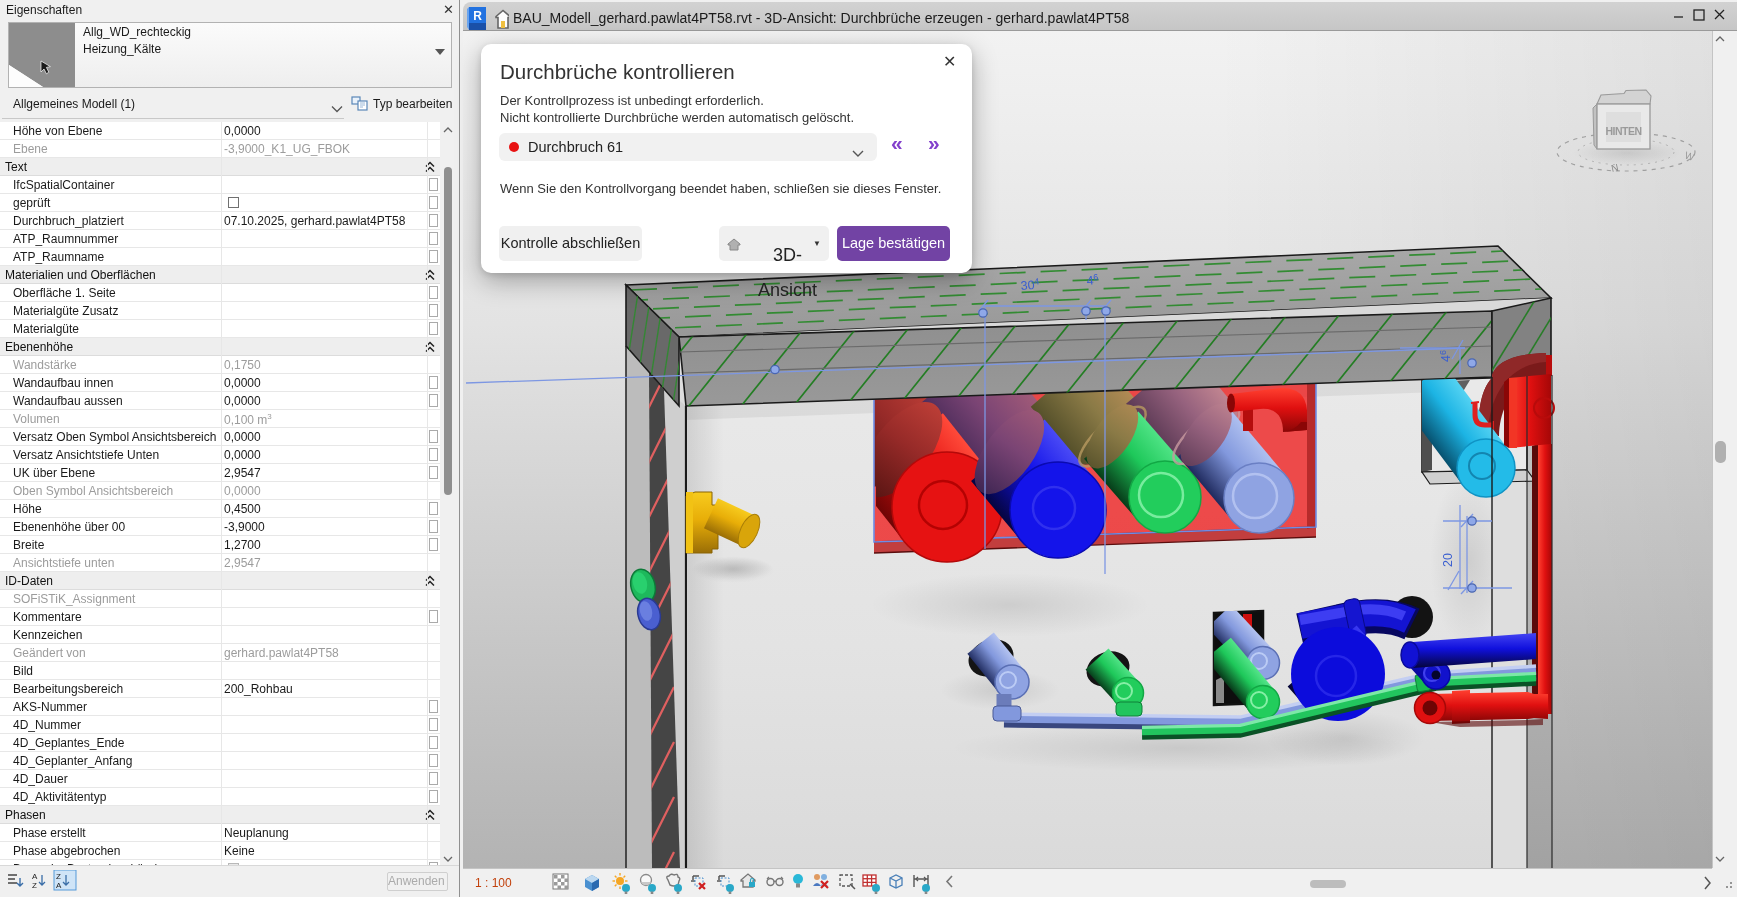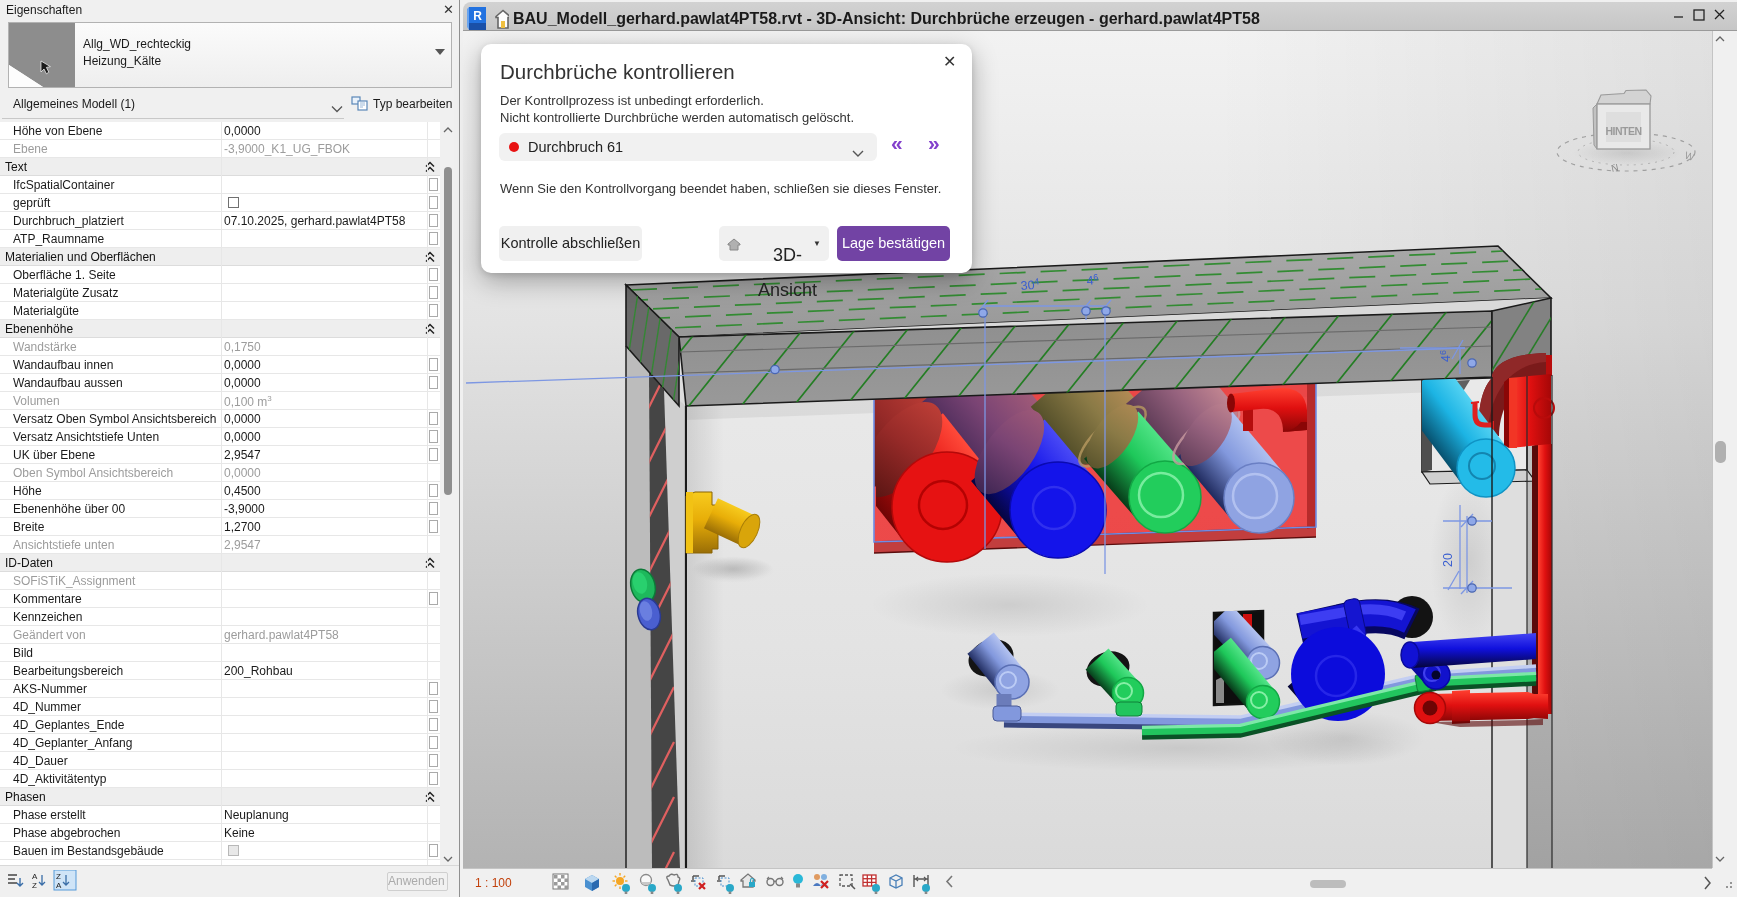--- a/index.html
+++ b/index.html
@@ -4,21 +4,21 @@
 html,body{width:1737px;height:897px;overflow:hidden;background:#f0f0f0;
  font-family:"Liberation Sans",sans-serif;-webkit-font-smoothing:antialiased}
 #root{position:absolute;left:0;top:0;width:1737px;height:897px}
 
 #panel{position:absolute;left:0;top:0;width:460px;height:897px;background:#f0f0f0}
 #ptitle{position:absolute;left:6px;top:3px;font-size:12px;color:#1a1a1a}
 #pclose{position:absolute;left:443px;top:2px;font-size:13px;color:#333}
 #typesel{position:absolute;left:8px;top:22px;width:444px;height:66px;background:linear-gradient(#fbfbfb,#eee);
  border:1px solid #b2b2b2}
 #thumb{position:absolute;left:0px;top:0px;width:66px;height:64px;background:#fff;border-right:1px solid #c0c0c0}
-#tname{position:absolute;left:74px;top:13px;font-size:12px;color:#1a1a1a;line-height:17px}
+#tname{position:absolute;left:74px;top:1px;font-size:12px;color:#1a1a1a;line-height:17px}
 #tarrow{position:absolute;right:6px;top:26px;width:0;height:0;border-left:5px solid transparent;border-right:5px solid transparent;border-top:6px solid #555}
 #combo{position:absolute;left:0;top:88px;width:460px;height:34px}
 #combotext{position:absolute;left:13px;top:9px;font-size:12px;color:#1a1a1a}
 #combochev{position:absolute;left:331px;top:11px}
 #comboline{position:absolute;left:2px;top:30px;width:342px;border-top:1px solid #c8c8c8}
 #typbearb{position:absolute;left:351px;top:6px;width:110px;height:22px;font-size:12px;color:#1a1a1a;white-space:nowrap}
 #typbearb span{position:absolute;left:22px;top:3px}
 
 #grid{position:absolute;left:0;top:122px;width:440px;height:743px;overflow:hidden;background:#fff}
 .row{position:relative;height:18px;border-bottom:1px solid #e7e7e7;background:#fff}
@@ -40,21 +40,21 @@
 .sarr{position:absolute;left:1px;width:12px;color:#555}
 
 #pbottom{position:absolute;left:0;top:865px;width:460px;height:32px;background:#f0f0f0;border-top:1px solid #d8d8d8}
 #anwenden{position:absolute;left:387px;top:6px;width:61px;height:19px;background:#f1f1f1;border:1px solid #cfcfcf;
  border-radius:2px;font-size:12px;color:#ababab;line-height:17px}
 #pborder{position:absolute;left:459px;top:0;width:1px;height:897px;background:#909090}
 
 #win{position:absolute;left:463px;top:2px;width:1274px;height:895px;background:#f0f0f0}
 #tbar{position:absolute;left:0;top:0;width:1274px;height:29px;background:linear-gradient(#d2d2d2,#c6c6c6);
  border-bottom:1px solid #9a9a9a;border-top-left-radius:8px}
-#tbartext{position:absolute;left:50px;top:8px;font-size:16px;font-weight:bold;color:#1a1a1a}
+#tbartext{position:absolute;left:50px;top:8px;font-size:14px;font-weight:normal;color:#1a1a1a}
 #wbtns{position:absolute;right:5px;top:5px;width:60px;height:18px;color:#222}
 
 #vbar{position:absolute;left:0;top:866px;width:1249px;height:29px;background:#f0f0f0;border-top:1px solid #c4c4c4}
 #vscale{position:absolute;left:12px;top:7px;font-size:12px;color:#c2410c}
 #hthumb{position:absolute;left:847px;top:11px;width:36px;height:8px;background:#bdbdbd;border-radius:4px}
 
 #rscroll{position:absolute;left:1249px;top:29px;width:15px;height:837px;background:#f0f0f0;border-left:1px solid #c4c4c4}
 #rthumb{position:absolute;left:2px;top:410px;width:11px;height:22px;background:#b0b0b0;border-radius:5px}
 #corner{position:absolute;left:1234px;top:867px;width:40px;height:28px;color:#555}
 
@@ -714,20 +714,25 @@
           <span class="nm">geprüft</span>
           <span class="ck"></span>
           <span class="bx"></span>
         </div>
 <div class="row">
           <span class="nm">Durchbruch_platziert</span>
           <span class="vl">07.10.2025, gerhard.pawlat4PT58</span>
           <span class="bx"></span>
         </div>
 <div class="row">
+          <span class="nm">ATP_Raumnummer</span>
+          <span class="vl"></span>
+          <span class="bx"></span>
+        </div>
+<div class="row">
           <span class="nm">ATP_Raumname</span>
           <span class="vl"></span>
           <span class="bx"></span>
         </div>
 <div class="row hd">
           <span class="hn">Materialien und Oberflächen</span>
           <svg class="chev" width="10" height="12">
             <path d="M1,5.5 L5,1.5 L9,5.5 M1,10.5 L5,6.5 L9,10.5" fill="none" stroke="#222" stroke-width="1.5"></path>
           </svg>
         </div>

